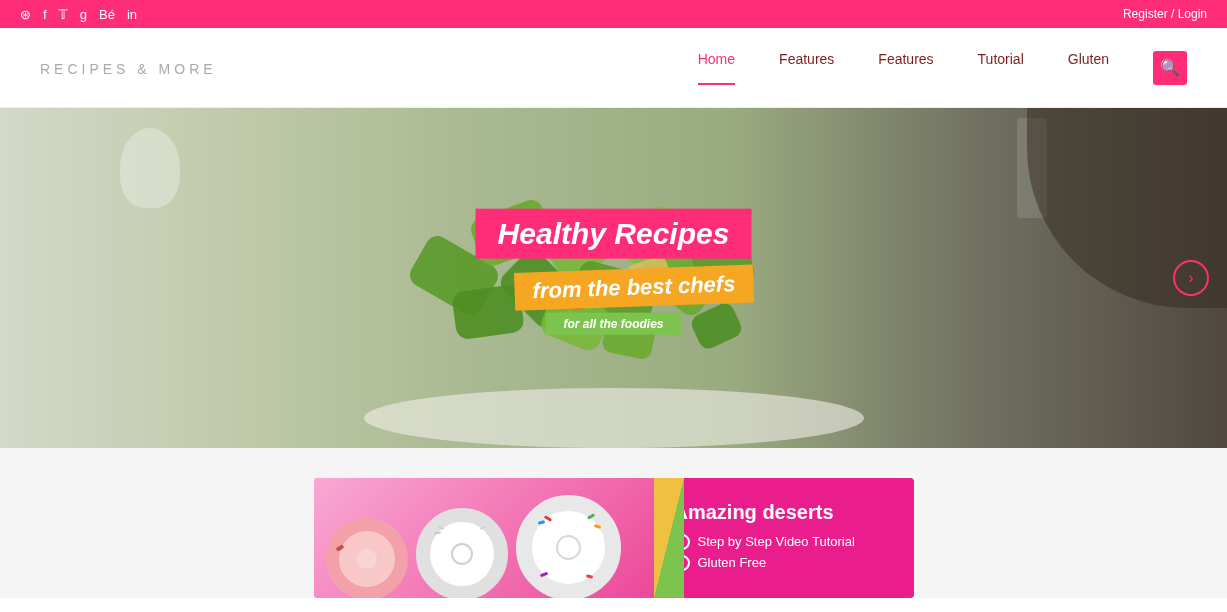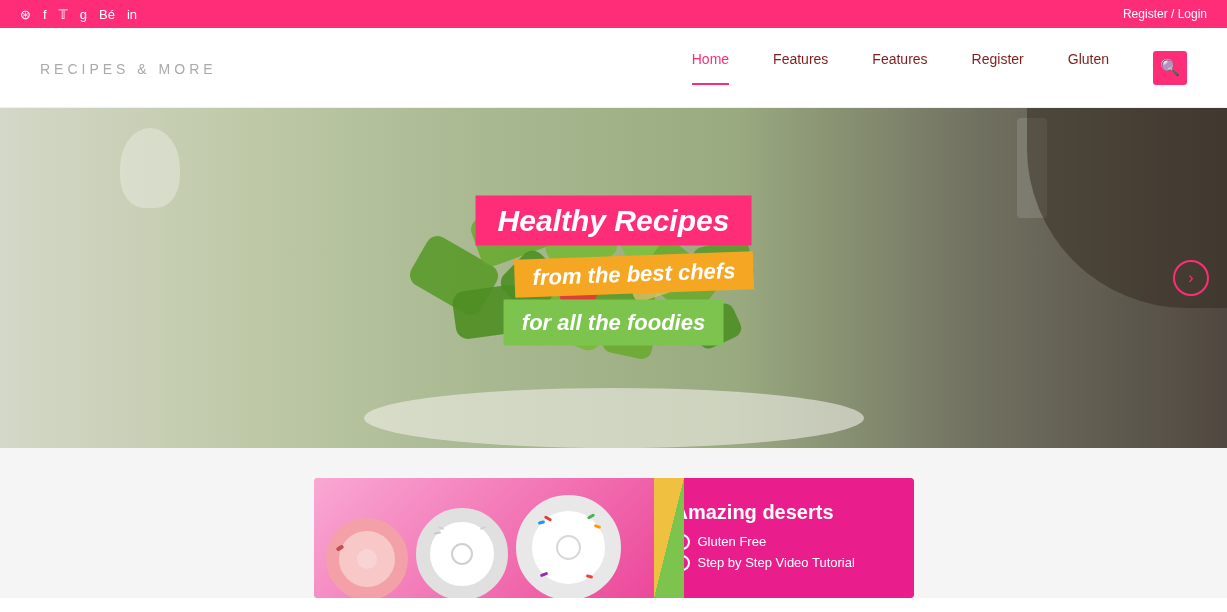--- a/index.html
+++ b/index.html
@@ -123,23 +123,23 @@
       padding: 6px 18px;
       margin-bottom: 6px;
       font-style: italic;
       transform: rotate(-2deg);
       margin-left: 40px;
     }
     .hero-tag3 {
       display: inline-block;
       background: #7dc44e;
       color: white;
-      font-size: 22px;
+      font-size: 12px;
       font-weight: 700;
-      padding: 10px 18px;
+      padding: 4px 18px;
       font-style: italic;
     }
 
     
     .hero-arrow {
       position: absolute;
       right: 18px;
       top: 50%;
       transform: translateY(-50%);
       width: 36px;
@@ -238,21 +238,21 @@
 </div>
 
 <div class="header">
   <div class="logo-area">
     <span class="logo-subtitle">Recipes &amp; More</span>
   </div>
   <nav class="nav">
     <a class="nav-link active">Home</a>
     <a class="nav-link">Features</a>
     <a class="nav-link">Features</a>
-    <a class="nav-link">Register</a>
+    <a class="nav-link">Tutorial</a>
     <a class="nav-link">Gluten</a>
     <button class="search-btn">🔍</button>
   </nav>
 </div>
 
 <div class="hero">
 
   <div style="position:absolute;top:0;left:0;width:100%;height:100%;background:linear-gradient(to right, #d4d8c8 0%, #bfc9a8 20%, #a8b890 40%, #9aaa80 60%, #707060 80%, #504840 100%);"></div>
 
   <div style="position:absolute;top:20px;left:120px;width:60px;height:80px;background:rgba(255,255,255,0.3);border-radius:50% 50% 40% 40%;"></div>
@@ -333,21 +333,21 @@
         </div>
       </div>
 
       <div class="diagonal-stripe"></div>
     </div>
 
     <div class="dessert-info">
       <div class="dessert-title">Amazing deserts</div>
       <div class="dessert-feature">
         <div class="check-icon">✓</div>
-        <span>Gluten Free</span>
+        <span>Step by Step Video Tutorial</span>
       </div>
       <div class="dessert-feature">
         <div class="check-icon">✓</div>
-        <span>Step by Step Video Tutorial</span>
+        <span>Gluten Free</span>
       </div>
     </div>
   </div>
 </div>
 
 </body></html>

